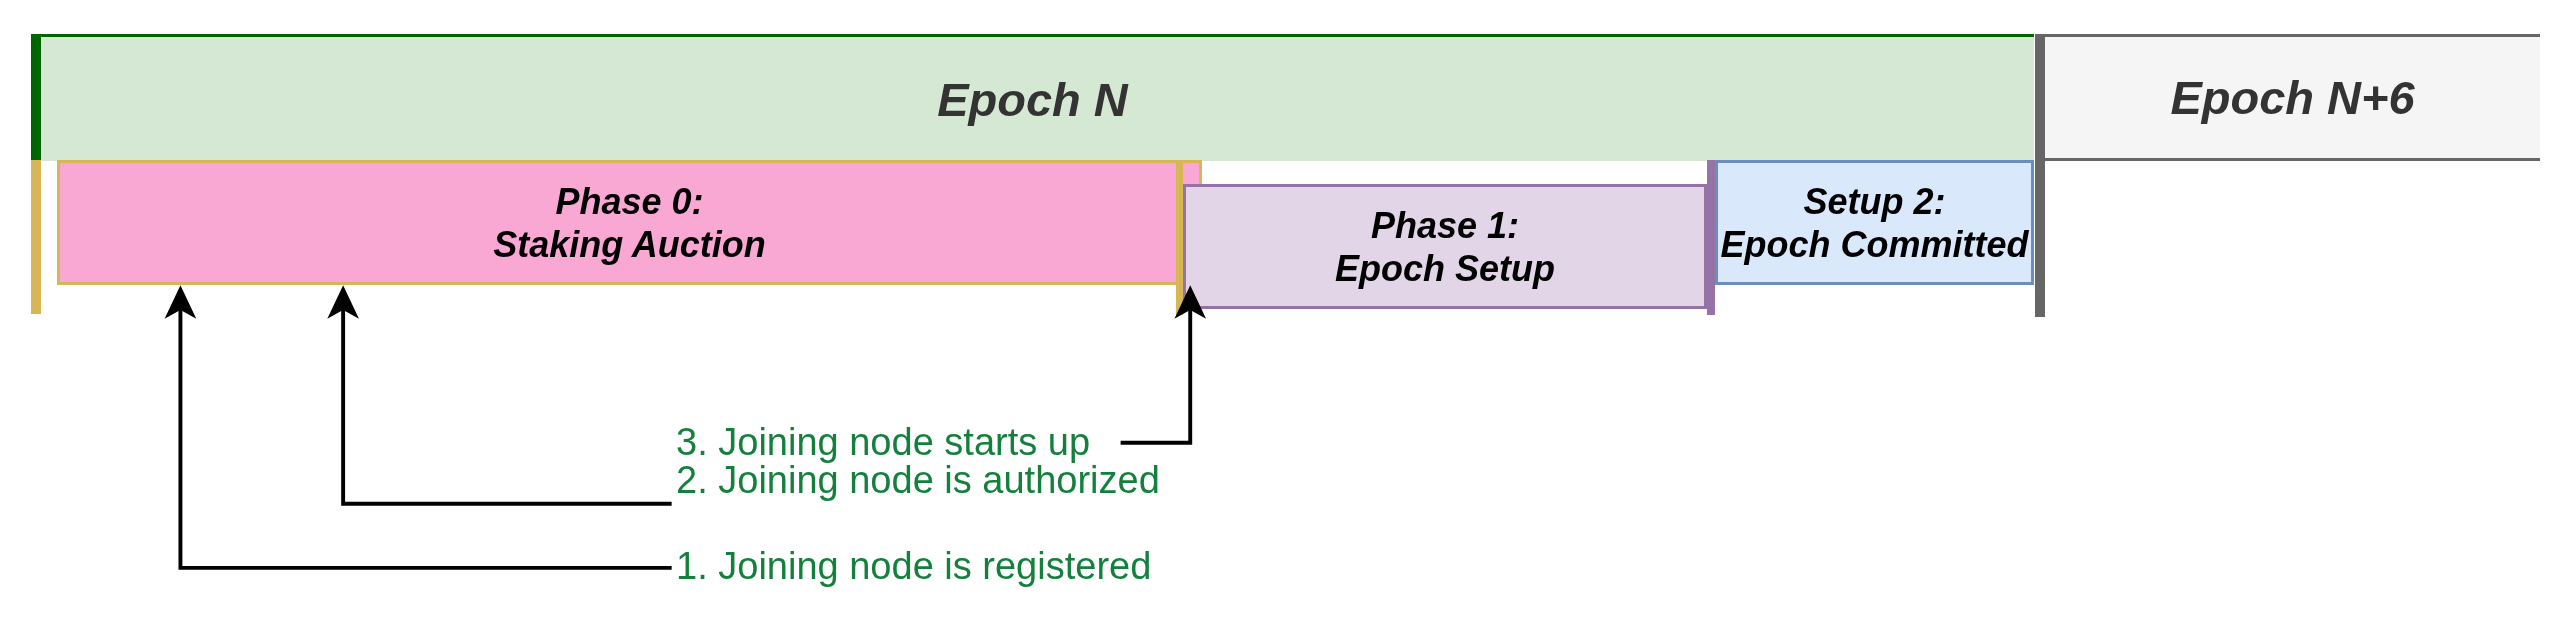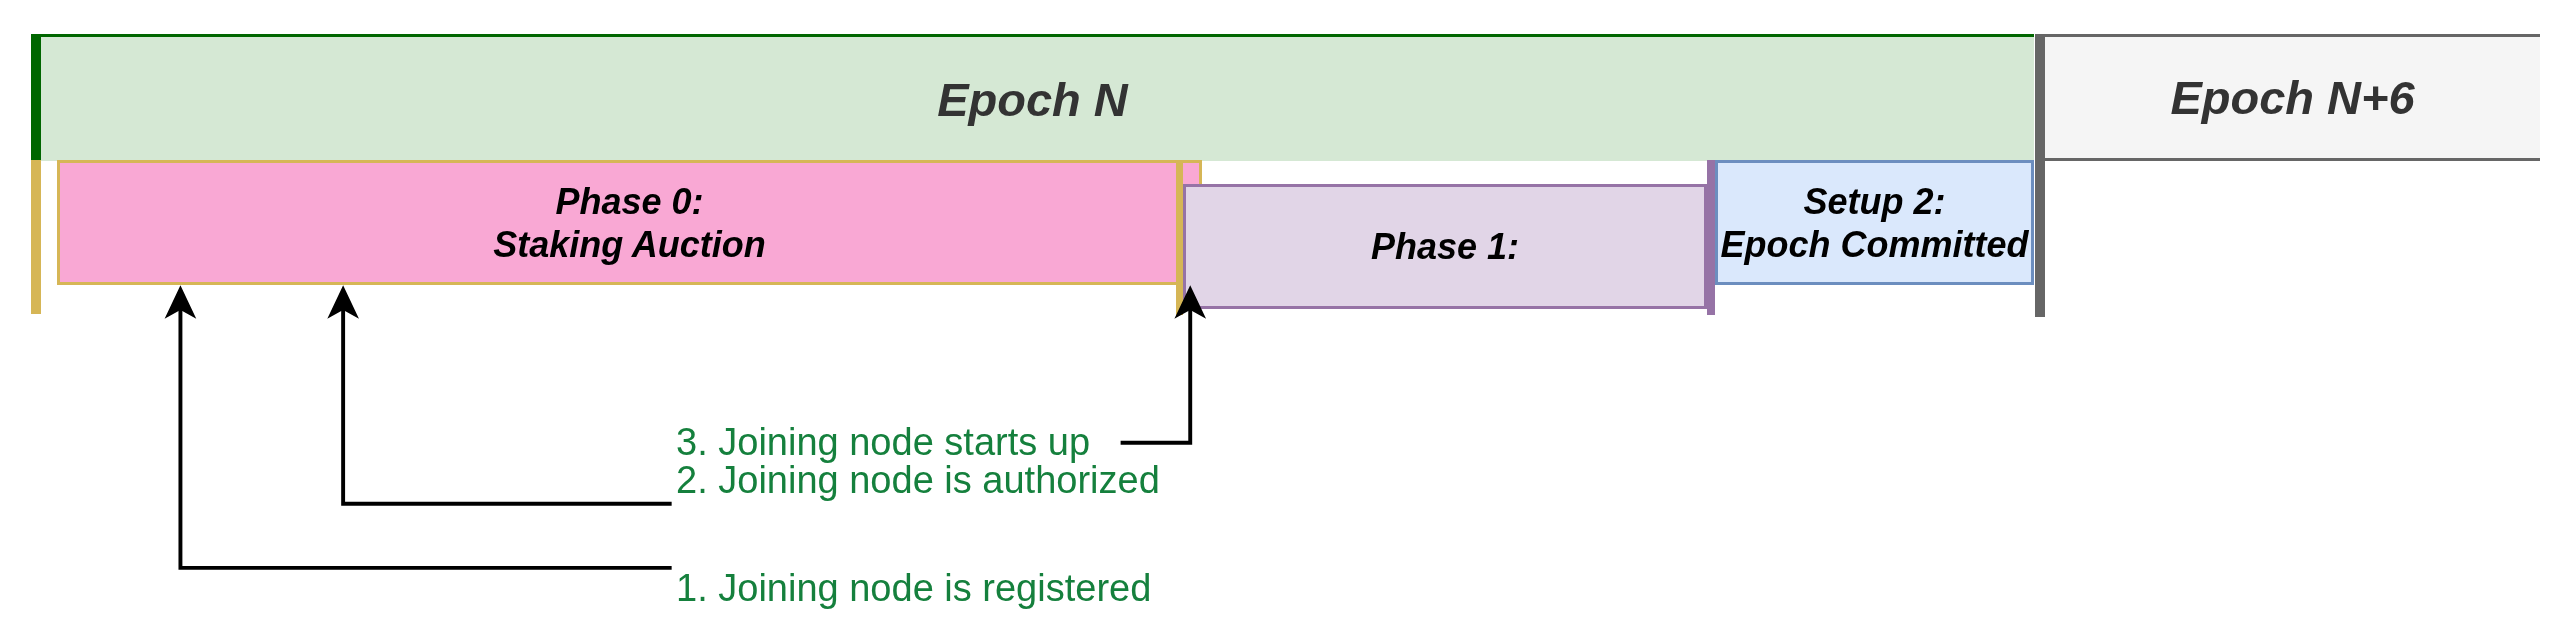--- a/index.html
+++ b/index.html
@@ -35,40 +35,41 @@
   #marker-phase-2-start { left:1707px; top:160px; width:7.8px; height:155px; background:#9673a6; }
   #epoch-divider        { left:2035px; top:34px;  width:10.2px; height:283px; background:#666666; }
   
   #arrow-layer { position:absolute; left:0; top:0; width:2576px; height:632px; pointer-events:none; }
   .annotation-label {
     position:absolute; left:676px; height:47px; line-height:47px;
     font-size:38px; color:#15803d; white-space:nowrap;
   }
   #annotation-label-3 { top:419px; }
   #annotation-label-2 { top:457px; }
-  #annotation-label-1 { top:565px; }
+  #annotation-label-1 { top:543px; }
 </style>
 </head>
 <body>
 
 <div class="box epoch-box" id="epoch-n">
   <span>Epoch N</span>
 </div>
 
 <div class="box epoch-box" id="epoch-n1">
   <span>Epoch N+6</span>
 </div>
 
 <div class="box phase-box" id="phase-0">
   <span>Phase 0:</span>
   <span>Staking Auction</span>
 </div>
 
 <div class="box phase-box" id="phase-1">
   <span>Phase 1:</span>
+  <span>Epoch Setup</span>
 </div>
 
 <div class="box phase-box" id="phase-2">
   <span>Setup 2:</span>
   <span>Epoch Committed</span>
 </div>
 
 <div class="marker" id="marker-epoch-n-start"></div>
 <div class="marker" id="marker-phase-0-start"></div>
 <div class="marker" id="marker-phase-1-start"></div>

